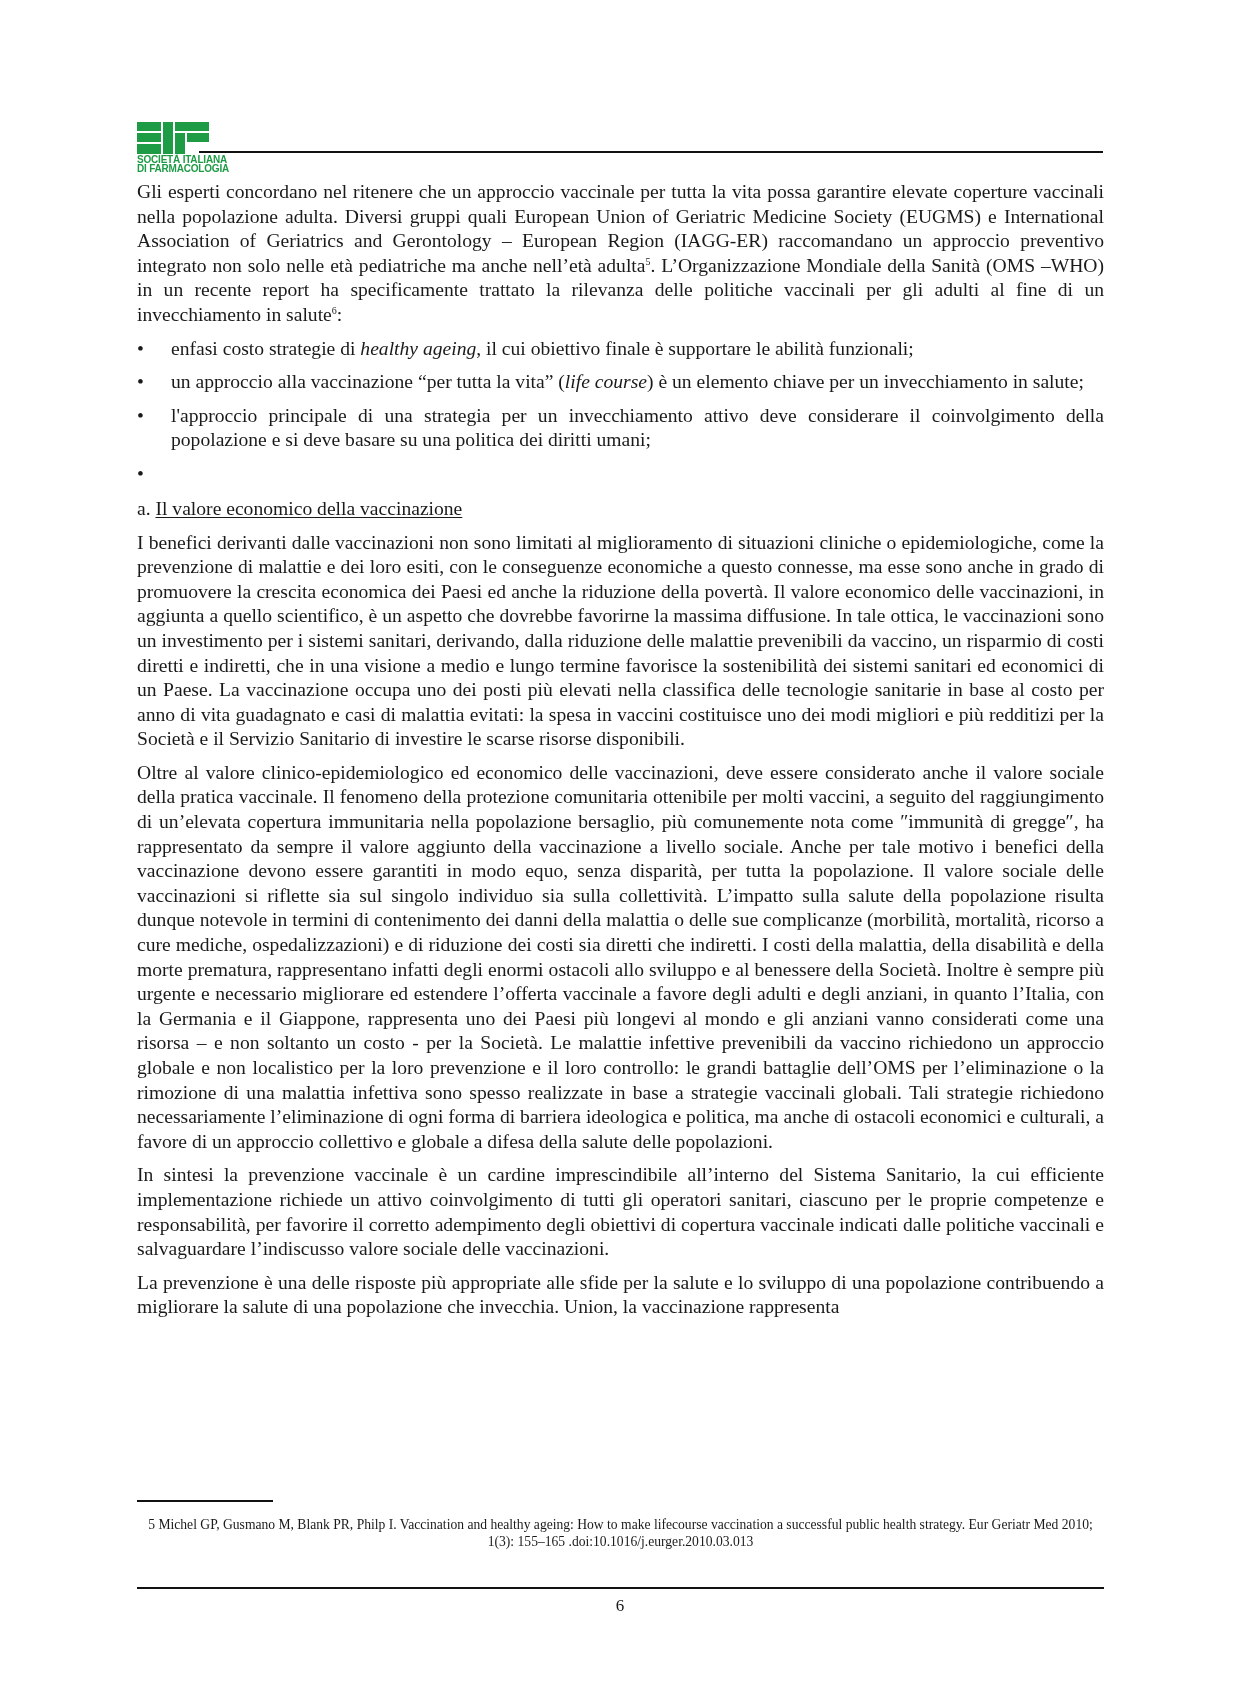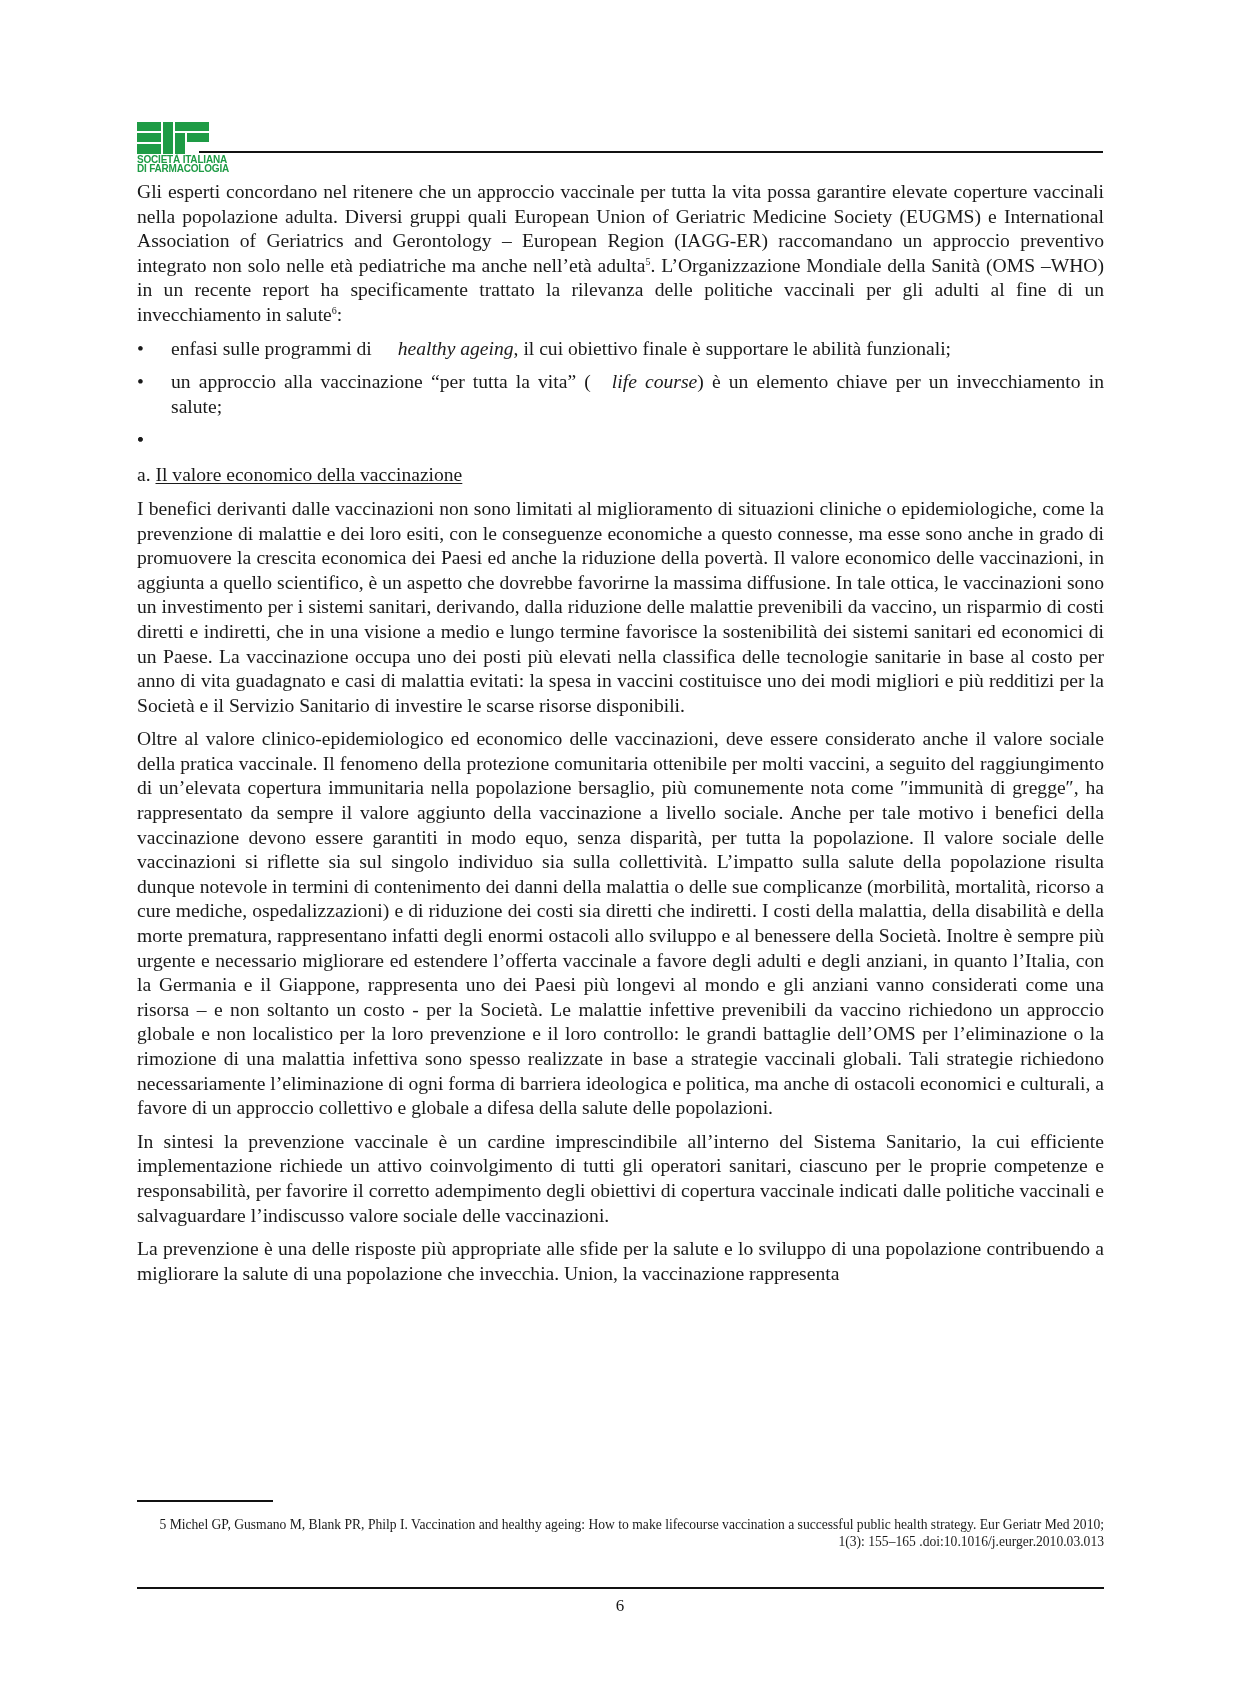--- a/index.html
+++ b/index.html
@@ -12,25 +12,25 @@
     .header-rule { position: absolute; left: 199px; top: 151px; width: 904px; height: 2px; background: #111; }
     .content { position: absolute; left: 137px; top: 180px; width: 967px; font-size: 19.6px; line-height: 24.6px; }
     p { margin: 0 0 9px 0; text-align: justify; }
     ul.bullets { list-style: none; margin: 4px 0 0 0; padding: 0; }
     ul.bullets li { position: relative; padding-left: 34px; margin-bottom: 9px; text-align: justify; }
     ul.bullets li .dot { position: absolute; left: 0; top: 0; }
     .section-heading { margin: 44px 0 9px 0; }
     .section-heading u { text-decoration: underline; text-underline-offset: 2px; }
     .fn-rule { position: absolute; left: 137px; top: 1500px; width: 136px; height: 1.5px; background: #111; }
     .footnotes { position: absolute; left: 137px; top: 1516px; width: 967px; font-size: 13.6px; line-height: 17px; }
-    .footnotes p { margin: 0 0 8px 0; text-align: right; }
+    .footnotes p { margin: 0 0 8px 0; text-align: center; }
     .bottom-rule { position: absolute; left: 137px; top: 1587px; width: 967px; height: 2px; background: #111; }
     .page-number { position: absolute; left: 0; width: 1240px; top: 1596px; text-align: center; font-size: 17px; }
     sup { font-size: 10px; line-height: 0; vertical-align: 7px; }
-    em { font-style: italic; margin-left: 21px; }
+    em { font-style: italic; }
   </style>
 </head>
 <body>
 
 <div class="logo">
   <svg class="logo-mark" viewBox="0 0 72 32">
     <g fill="#1e9b45">
       <rect x="0" y="0" width="24" height="9"></rect>
       <rect x="0" y="11" width="24" height="9"></rect>
       <rect x="0" y="22" width="24" height="10"></rect>
@@ -48,23 +48,23 @@
     <div>SOCIETÀ ITALIANA</div>
     <div>DI FARMACOLOGIA</div>
   </div>
 </div>
 <div class="header-rule"></div>
 
 <div class="content">
   <p><span>Gli esperti concordano nel ritenere che un approccio vaccinale per tutta la vita possa garantire elevate coperture vaccinali nella popolazione adulta. Diversi gruppi quali European Union of Geriatric Medicine Society (EUGMS) e International Association of Geriatrics and Gerontology – European Region (IAGG-ER) raccomandano un approccio preventivo integrato non solo nelle età pediatriche ma anche nell’età adulta</span><sup>5</sup><span>. L’Organizzazione Mondiale della Sanità (OMS –WHO) in un recente report ha specificamente trattato la rilevanza delle politiche vaccinali per gli adulti al fine di un invecchiamento in salute</span><sup>6</sup><span>:</span></p>
 
   <ul class="bullets">
-    <li><span class="dot">•</span><span>enfasi sulle programmi di </span><em>healthy ageing</em><span>, il cui obiettivo finale è supportare le abilità funzionali;</span></li>
+    <li><span class="dot">•</span><span>enfasi costo strategie di </span><em>healthy ageing</em><span>, il cui obiettivo finale è supportare le abilità funzionali;</span></li>
     <li><span class="dot">•</span><span>un approccio alla vaccinazione “per tutta la vita” (</span><em>life course</em><span>) è un elemento chiave per un invecchiamento in salute;</span></li>
-    <li><span class="dot">•</span></li>
+    <li><span class="dot">•</span><span>l'approccio principale di una strategia per un invecchiamento attivo deve considerare il coinvolgimento della popolazione e si deve basare su una politica dei diritti umani;</span></li>
     <li><span class="dot">•</span></li>
   </ul>
 
   <p class="section-heading"><span>a. </span><u>Il valore economico della vaccinazione</u></p>
 
   <p>I benefici derivanti dalle vaccinazioni non sono limitati al miglioramento di situazioni cliniche o epidemiologiche, come la prevenzione di malattie e dei loro esiti, con le conseguenze economiche a questo connesse, ma esse sono anche in grado di promuovere la crescita economica dei Paesi ed anche la riduzione della povertà. Il valore economico delle vaccinazioni, in aggiunta a quello scientifico, è un aspetto che dovrebbe favorirne la massima diffusione. In tale ottica, le vaccinazioni sono un investimento per i sistemi sanitari, derivando, dalla riduzione delle malattie prevenibili da vaccino, un risparmio di costi diretti e indiretti, che in una visione a medio e lungo termine favorisce la sostenibilità dei sistemi sanitari ed economici di un Paese. La vaccinazione occupa uno dei posti più elevati nella classifica delle tecnologie sanitarie in base al costo per anno di vita guadagnato e casi di malattia evitati: la spesa in vaccini costituisce uno dei modi migliori e più redditizi per la Società e il Servizio Sanitario di investire le scarse risorse disponibili.</p>
   <p>Oltre al valore clinico-epidemiologico ed economico delle vaccinazioni, deve essere considerato anche il valore sociale della pratica vaccinale. Il fenomeno della protezione comunitaria ottenibile per molti vaccini, a seguito del raggiungimento di un’elevata copertura immunitaria nella popolazione bersaglio, più comunemente nota come ″immunità di gregge″, ha rappresentato da sempre il valore aggiunto della vaccinazione a livello sociale. Anche per tale motivo i benefici della vaccinazione devono essere garantiti in modo equo, senza disparità, per tutta la popolazione. Il valore sociale delle vaccinazioni si riflette sia sul singolo individuo sia sulla collettività. L’impatto sulla salute della popolazione risulta dunque notevole in termini di contenimento dei danni della malattia o delle sue complicanze (morbilità, mortalità, ricorso a cure mediche, ospedalizzazioni) e di riduzione dei costi sia diretti che indiretti. I costi della malattia, della disabilità e della morte prematura, rappresentano infatti degli enormi ostacoli allo sviluppo e al benessere della Società. Inoltre è sempre più urgente e necessario migliorare ed estendere l’offerta vaccinale a favore degli adulti e degli anziani, in quanto l’Italia, con la Germania e il Giappone, rappresenta uno dei Paesi più longevi al mondo e gli anziani vanno considerati come una risorsa – e non soltanto un costo - per la Società. Le malattie infettive prevenibili da vaccino richiedono un approccio globale e non localistico per la loro prevenzione e il loro controllo: le grandi battaglie dell’OMS per l’eliminazione o la rimozione di una malattia infettiva sono spesso realizzate in base a strategie vaccinali globali. Tali strategie richiedono necessariamente l’eliminazione di ogni forma di barriera ideologica e politica, ma anche di ostacoli economici e culturali, a favore di un approccio collettivo e globale a difesa della salute delle popolazioni.</p>
   <p>In sintesi la prevenzione vaccinale è un cardine imprescindibile all’interno del Sistema Sanitario, la cui efficiente implementazione richiede un attivo coinvolgimento di tutti gli operatori sanitari, ciascuno per le proprie competenze e responsabilità, per favorire il corretto adempimento degli obiettivi di copertura vaccinale indicati dalle politiche vaccinali e salvaguardare l’indiscusso valore sociale delle vaccinazioni.</p>
   <p>La prevenzione è una delle risposte più appropriate alle sfide per la salute e lo sviluppo di una popolazione contribuendo a migliorare la salute di una popolazione che invecchia. Union, la vaccinazione rappresenta</p>
 </div>

